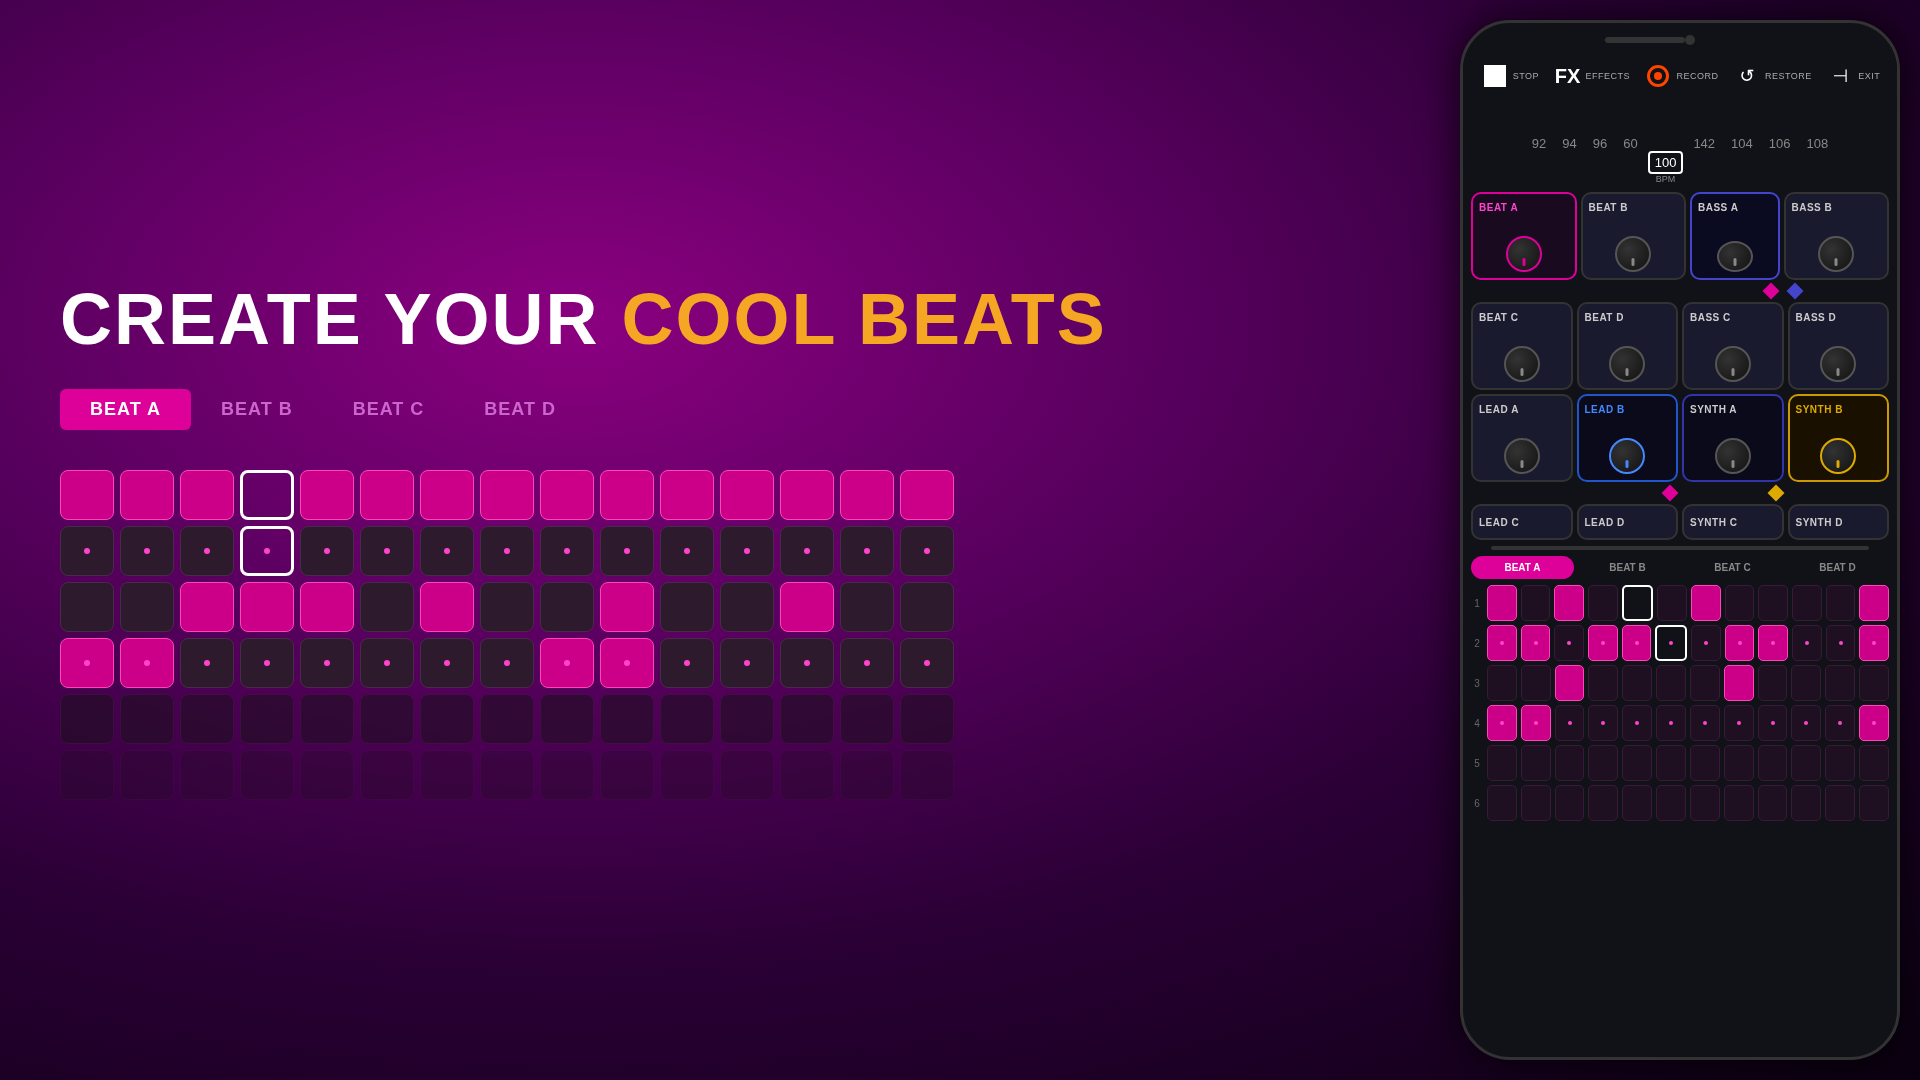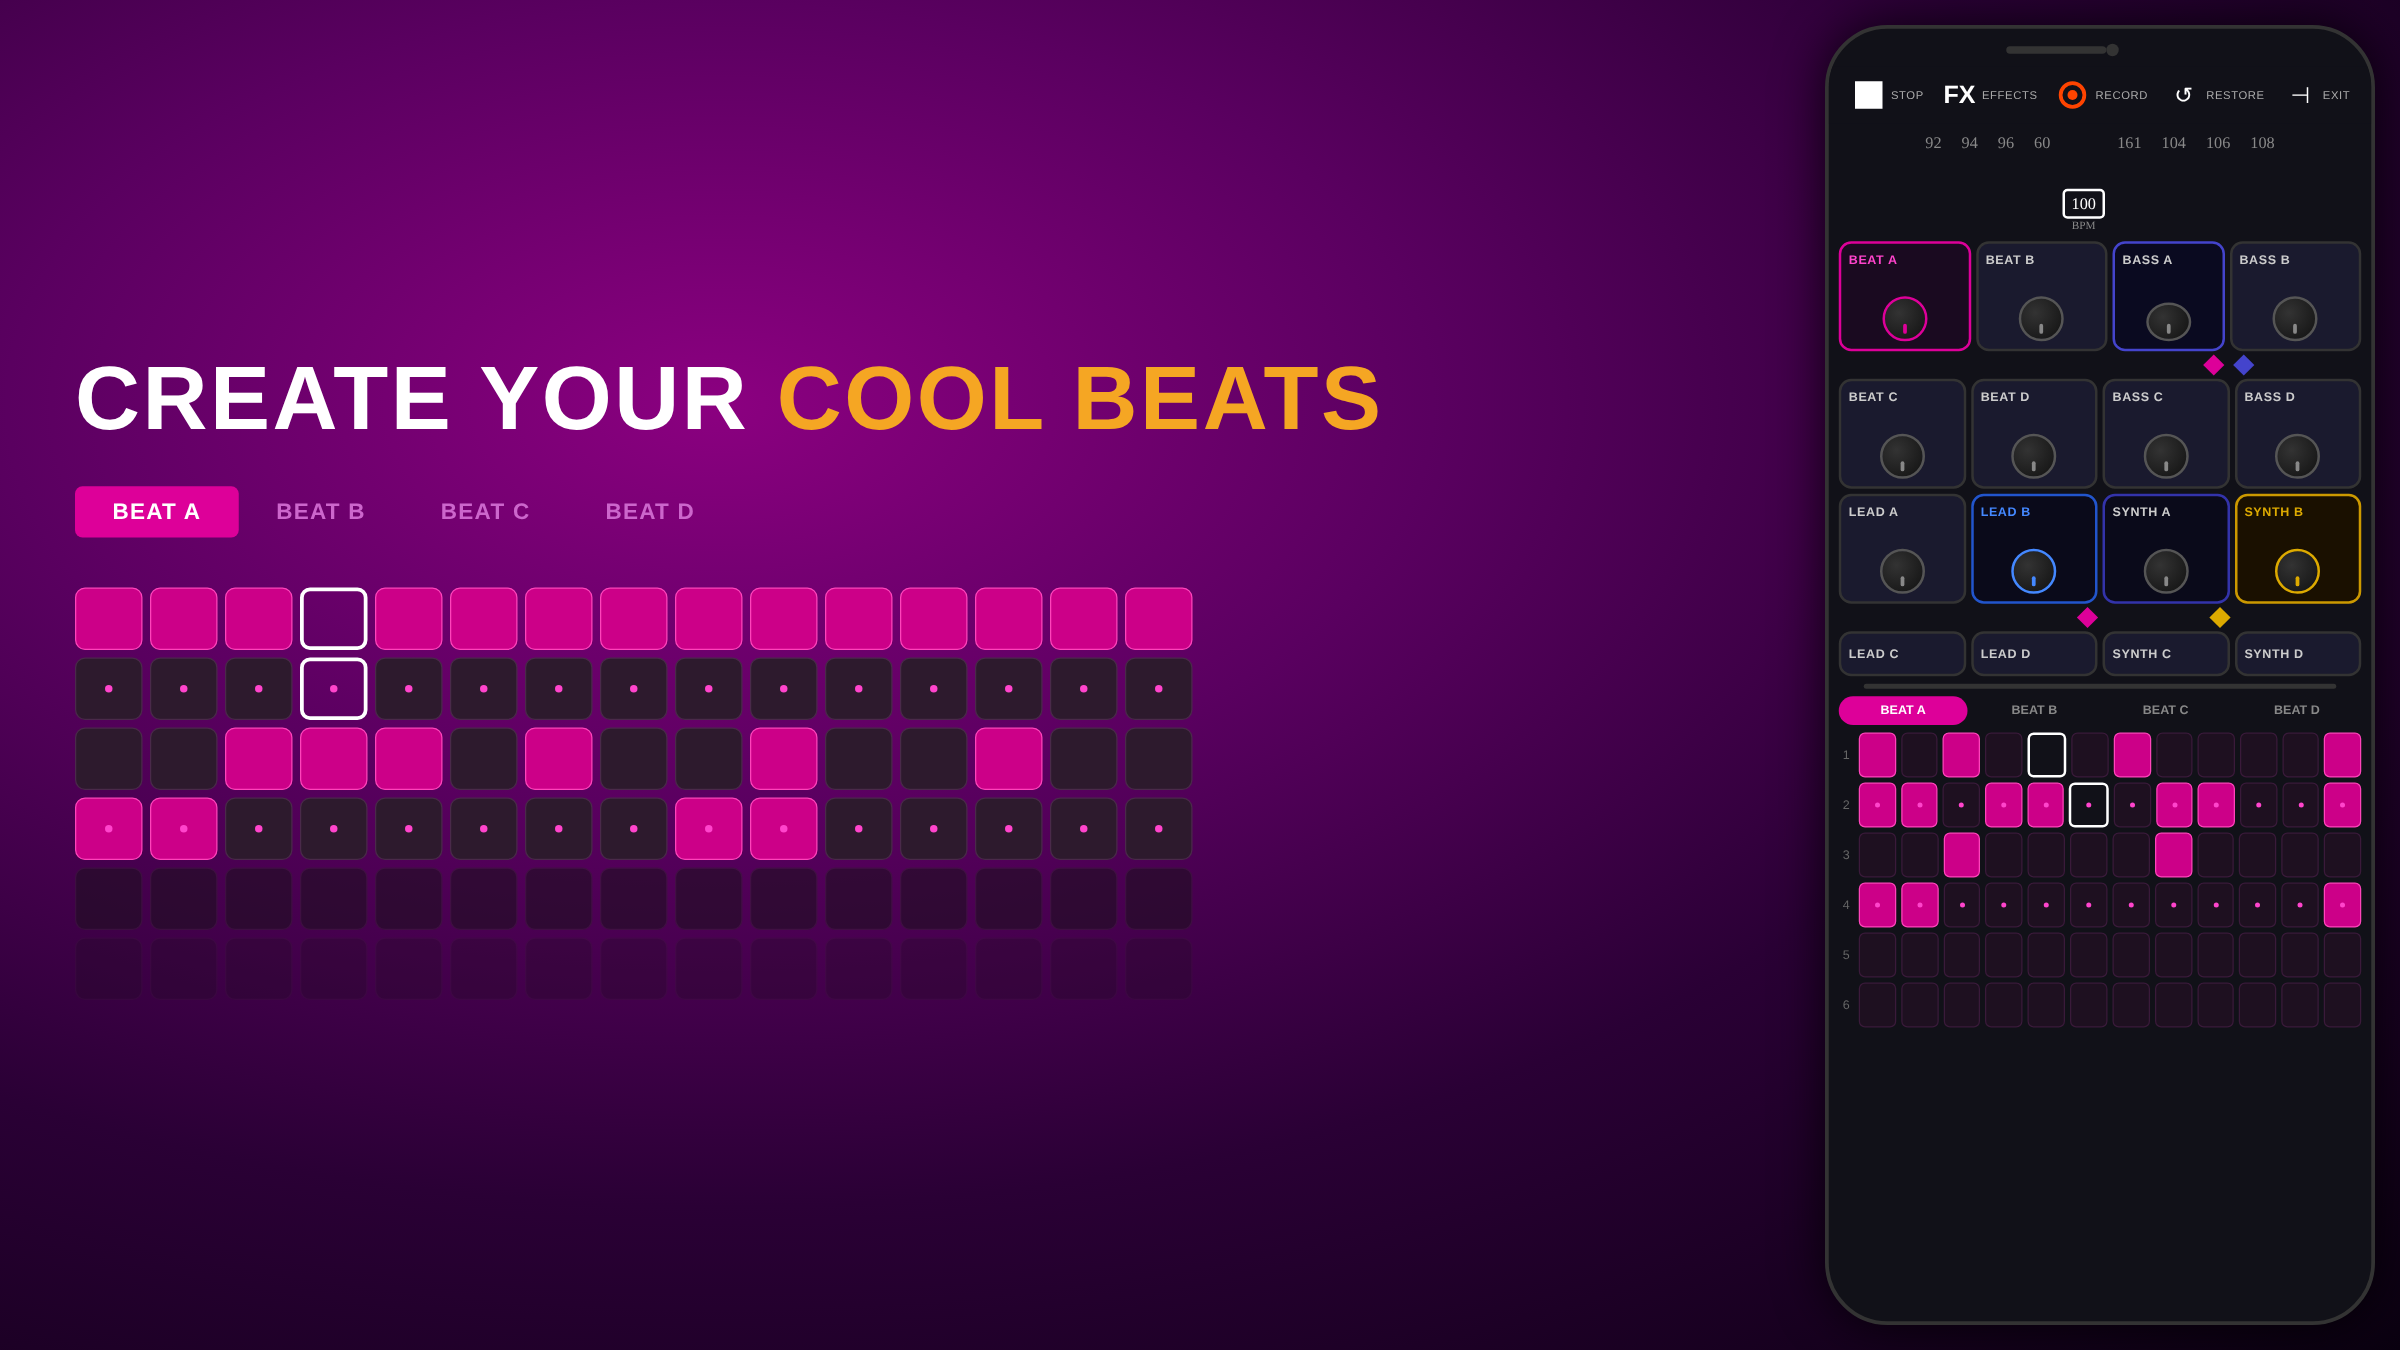--- a/index.html
+++ b/index.html
@@ -199,24 +199,24 @@
       font-size: 18px;
     }
     .exit-icon {
       color: white;
       font-size: 18px;
     }
 
     
     .bpm-row {
       display: flex;
+      align-items: center;
       justify-content: center;
       gap: 4px;
       padding: 4px 10px 8px;
-      font-family: Liberation Serif, serif;
     }
     .bpm-val {
       color: #888;
       font-size: 13px;
       padding: 3px 6px;
       cursor: pointer;
     }
     .bpm-val.active {
       color: white;
       border: 2px solid white;
@@ -625,21 +625,21 @@
 
     <div class="bpm-row">
       <span class="bpm-val">92</span>
       <span class="bpm-val">94</span>
       <span class="bpm-val">96</span>
       <span class="bpm-val">60</span>
       <div class="bpm-active-wrap">
         <span class="bpm-val active">100</span>
         <span class="bpm-label">BPM</span>
       </div>
-      <span class="bpm-val">161</span>
+      <span class="bpm-val">142</span>
       <span class="bpm-val">104</span>
       <span class="bpm-val">106</span>
       <span class="bpm-val">108</span>
     </div>
 
     <div class="pads-section">
 
       <div class="pads-row">
         <div class="pad beat-a">
           <span class="pad-label">BEAT A</span>

